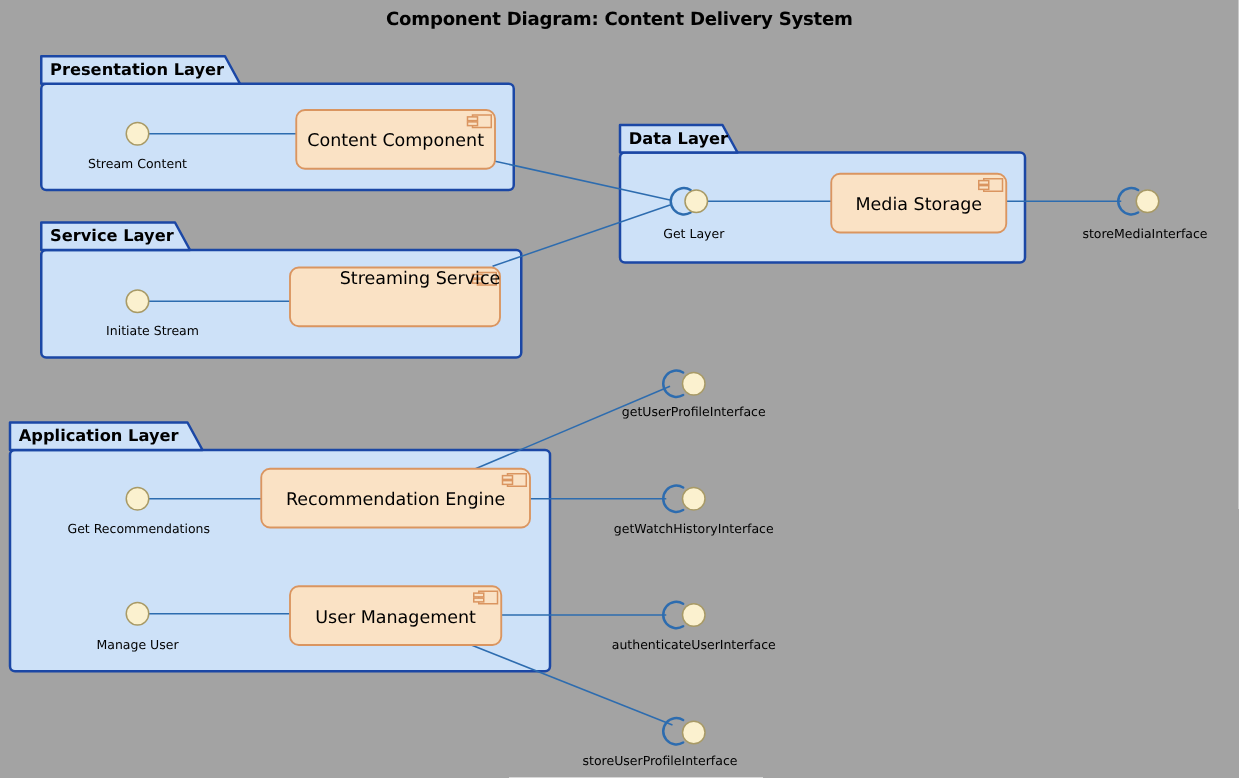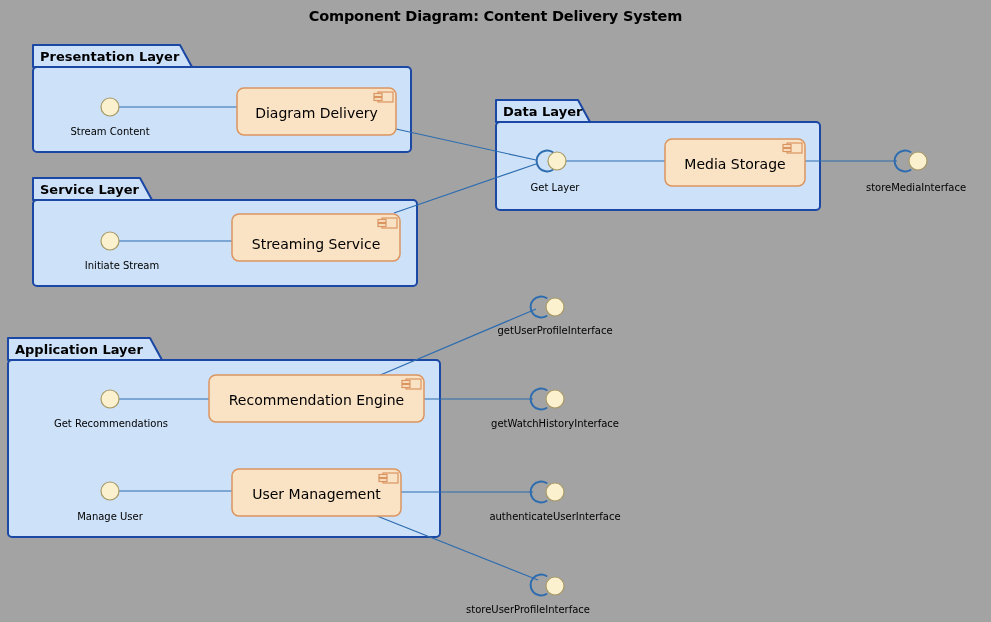--- a/index.html
+++ b/index.html
@@ -130,22 +130,22 @@
     <circle class="ball" cx="555" cy="586" r="9"></circle>
   </svg>
 
   <div class="diagram-title">Component Diagram: Content Delivery System</div>
 
   <div class="pkg-title" style="left:40px;top:47px;">Presentation Layer</div>
   <div class="pkg-title" style="left:40px;top:180px;">Service Layer</div>
   <div class="pkg-title" style="left:503px;top:102px;">Data Layer</div>
   <div class="pkg-title" style="left:15px;top:340px;">Application Layer</div>
 
-  <div class="cmp-title" style="left:237px;top:105px;width:159px;">Diagram Delivery</div>
-  <div class="cmp-title" style="left:232px;top:236px;width:168px;">Streaming Service</div>
+  <div class="cmp-title" style="left:237px;top:105px;width:159px;">Content Component</div>
+  <div class="cmp-title" style="left:232px;top:215px;width:168px;padding-left:20px;">Streaming Service</div>
   <div class="cmp-title" style="left:665px;top:156px;width:140px;">Media Storage</div>
   <div class="cmp-title" style="left:209px;top:392px;width:215px;">Recommendation Engine</div>
   <div class="cmp-title" style="left:232px;top:486px;width:169px;">User Management</div>
 
   <div class="lbl center" style="left:110px;top:124px;">Stream Content</div>
   <div class="lbl center" style="left:110px;top:258px;margin-left:12px;">Initiate Stream</div>
   <div class="lbl center" style="left:555px;top:180px;">Get Layer</div>
   <div class="lbl center" style="left:111px;top:416px;">Get Recommendations</div>
   <div class="lbl center" style="left:110px;top:509px;">Manage User</div>
 

